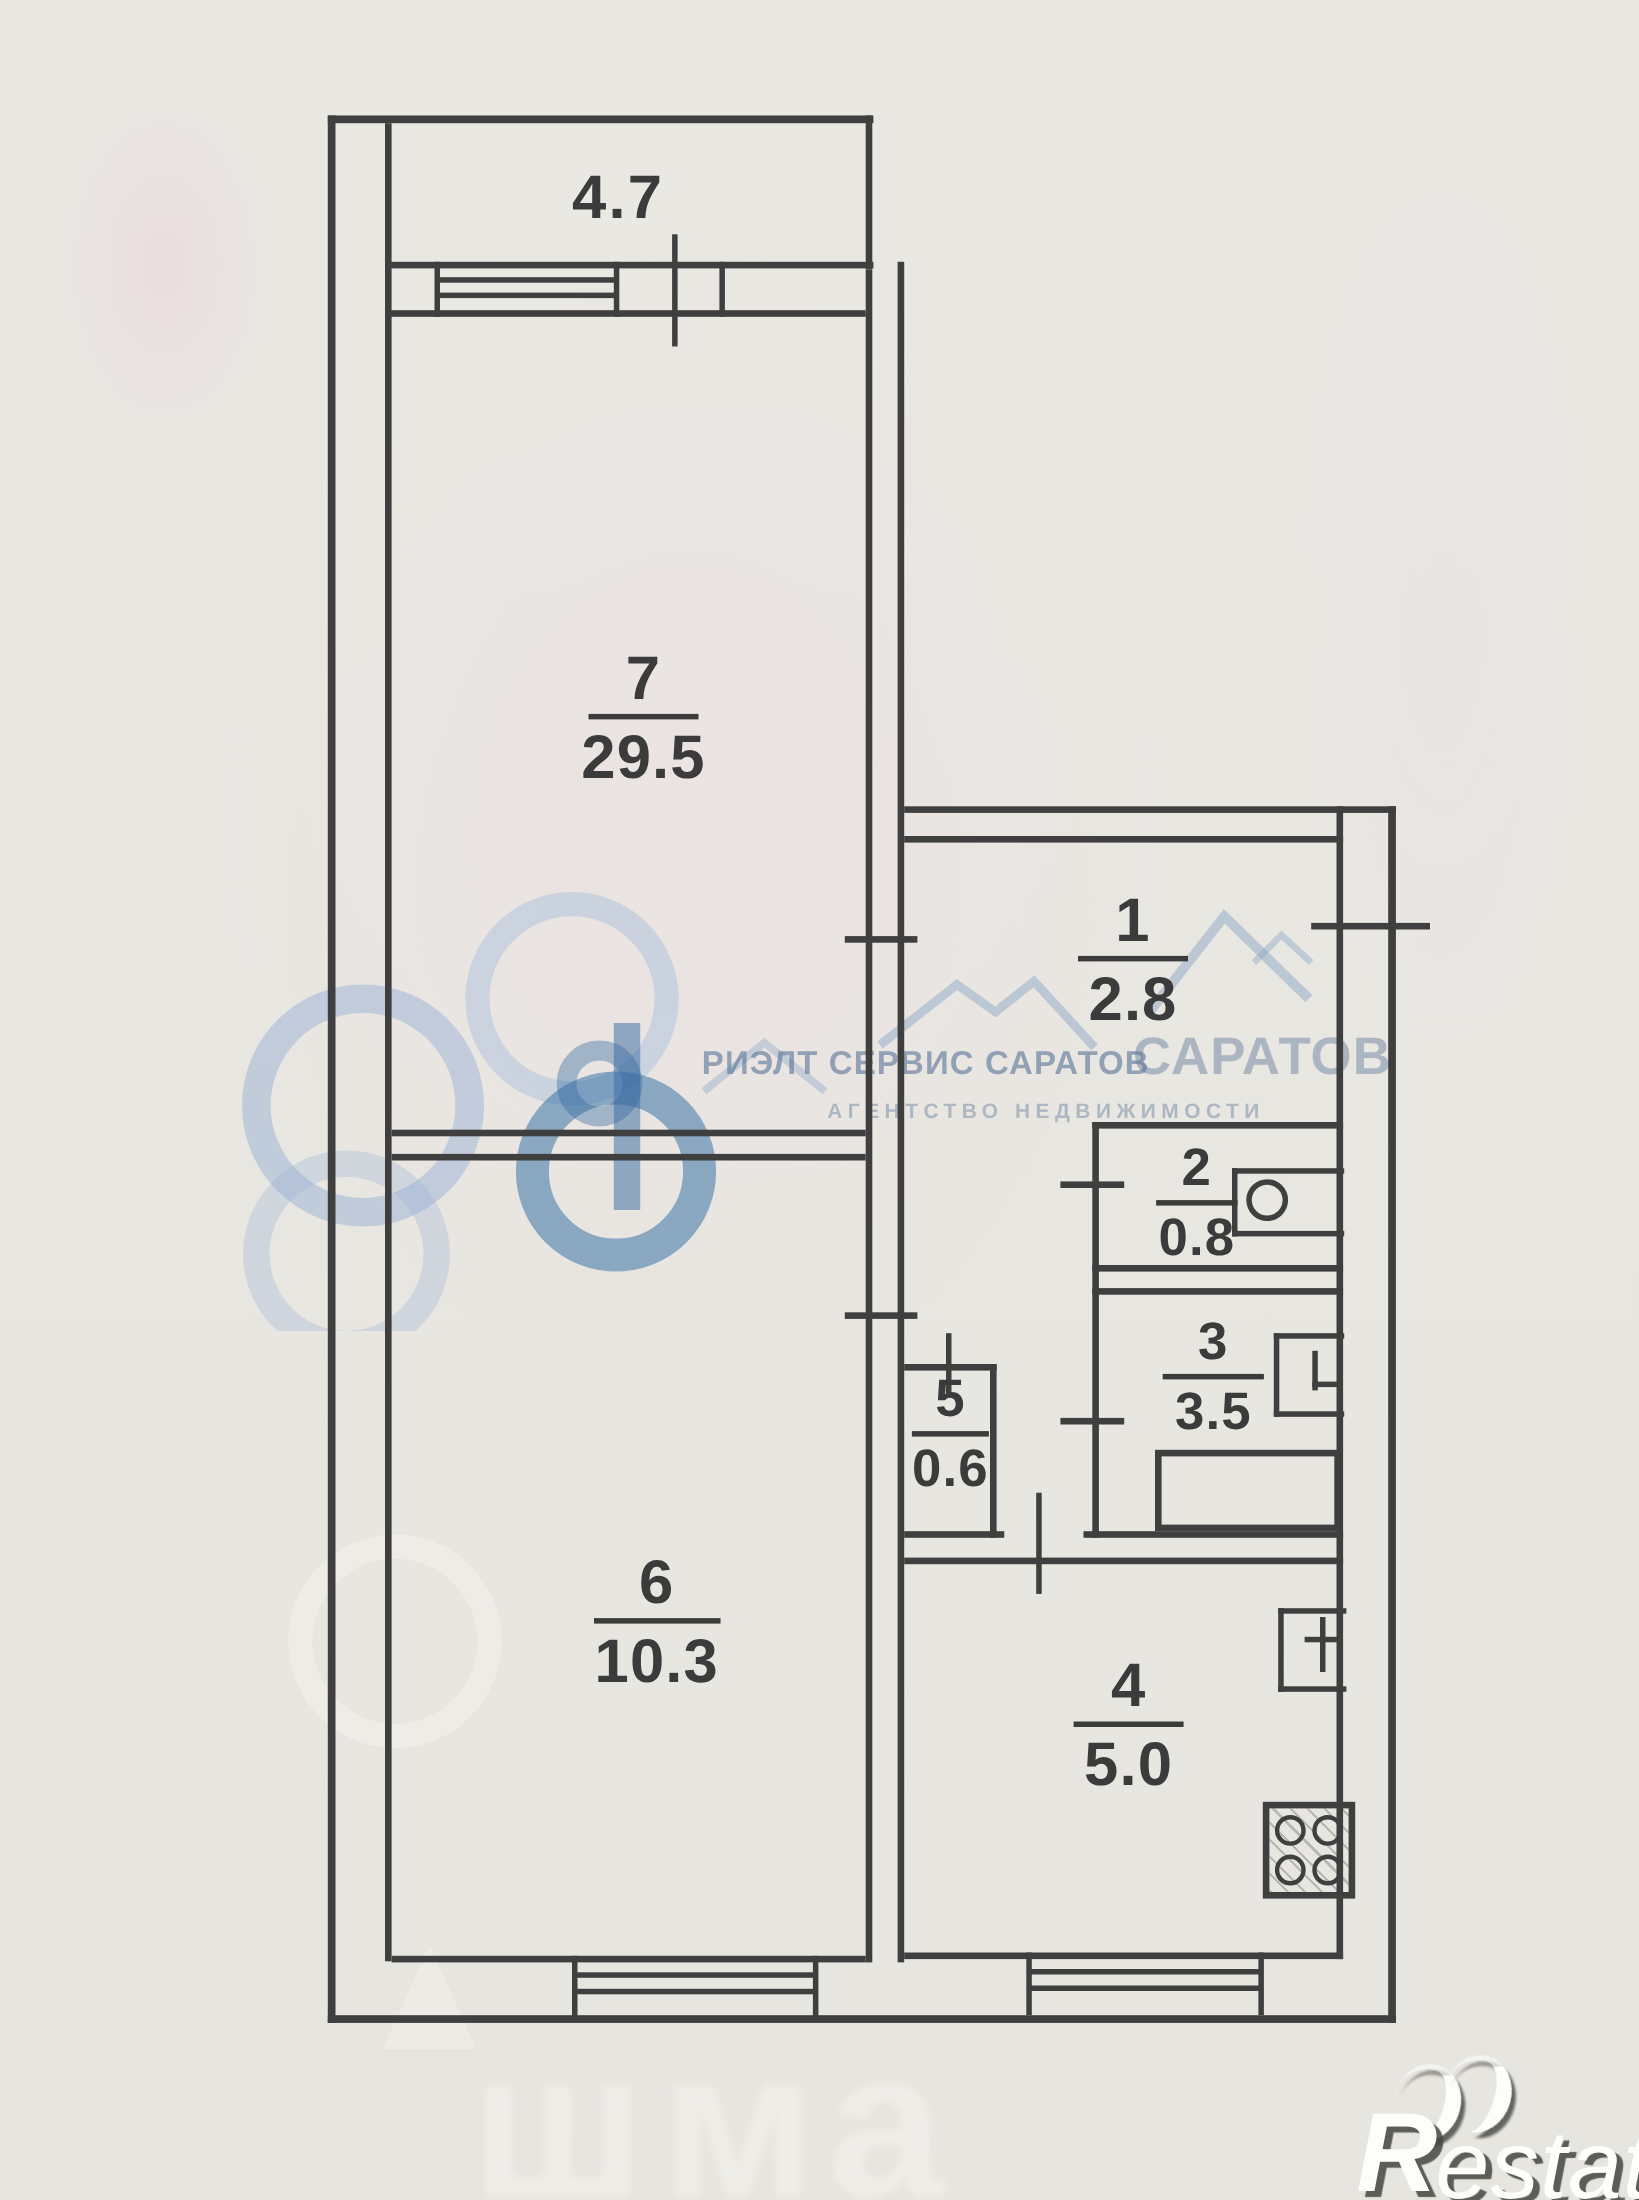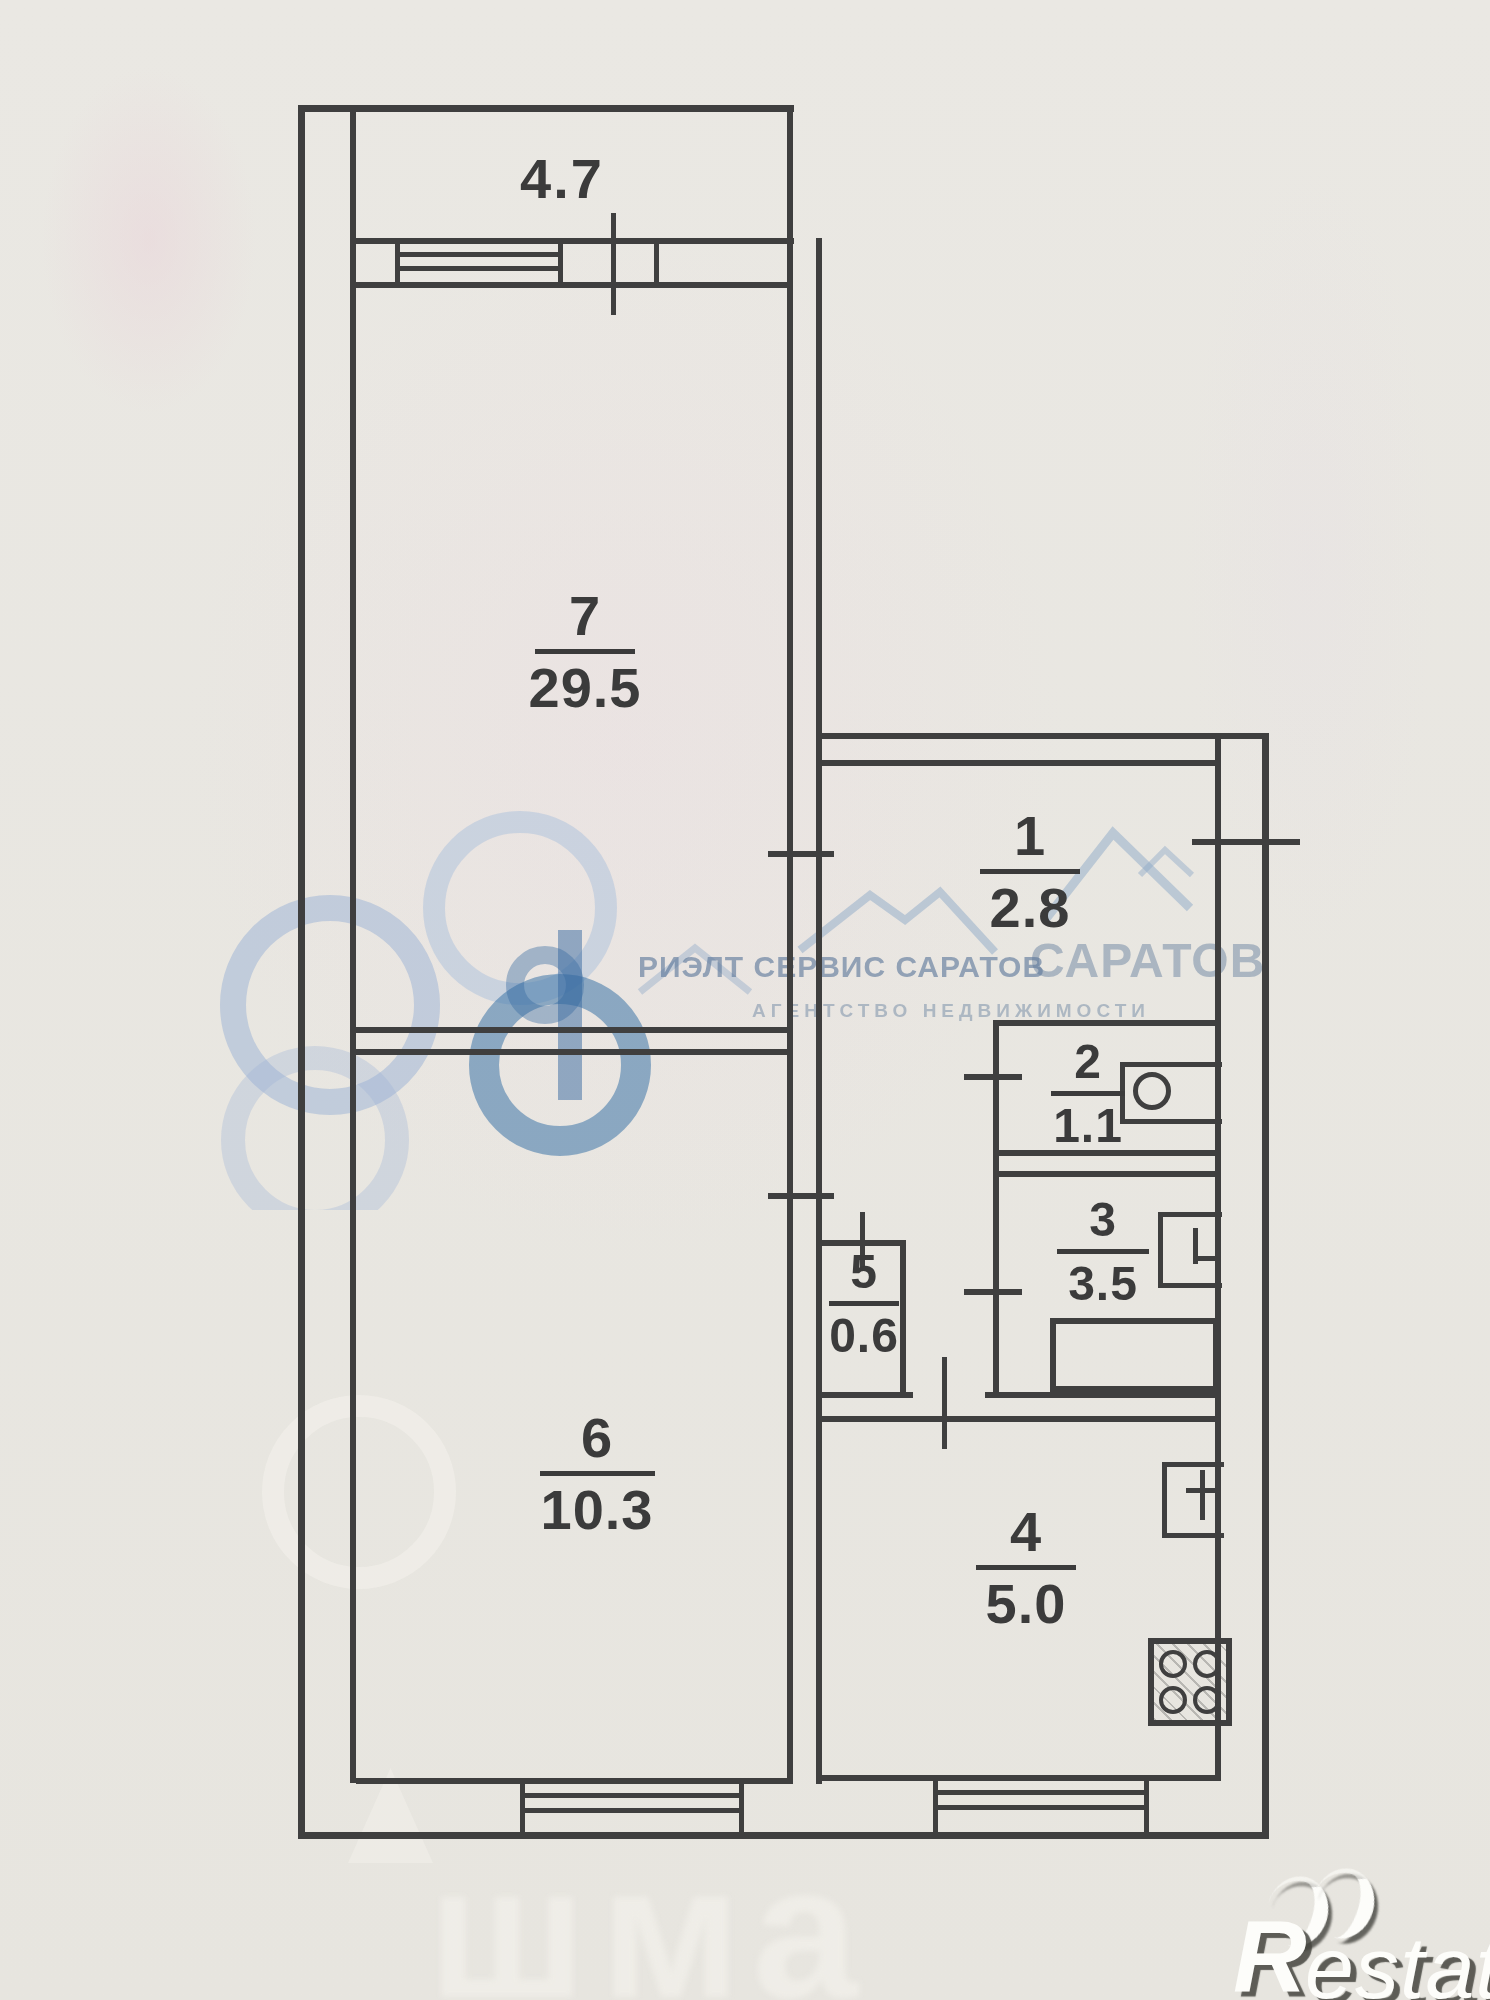--- a/index.html
+++ b/index.html
@@ -158,21 +158,21 @@
 
   <div class="lab" style="left:935px;top:808px;width:190px;">
     <span class="num">1</span>
     <span class="bar" style="width:100px;"></span>
     <span class="area">2.8</span>
   </div>
 
   <div class="lab small" style="left:1008px;top:1038px;width:160px;">
     <span class="num">2</span>
     <span class="bar" style="width:74px;"></span>
-    <span class="area">1.1</span>
+    <span class="area">0.8</span>
   </div>
 
   <div class="lab small" style="left:1023px;top:1196px;width:160px;">
     <span class="num">3</span>
     <span class="bar" style="width:92px;"></span>
     <span class="area">3.5</span>
   </div>
 
   <div class="lab small" style="left:807px;top:1248px;width:114px;">
     <span class="num">5</span>

